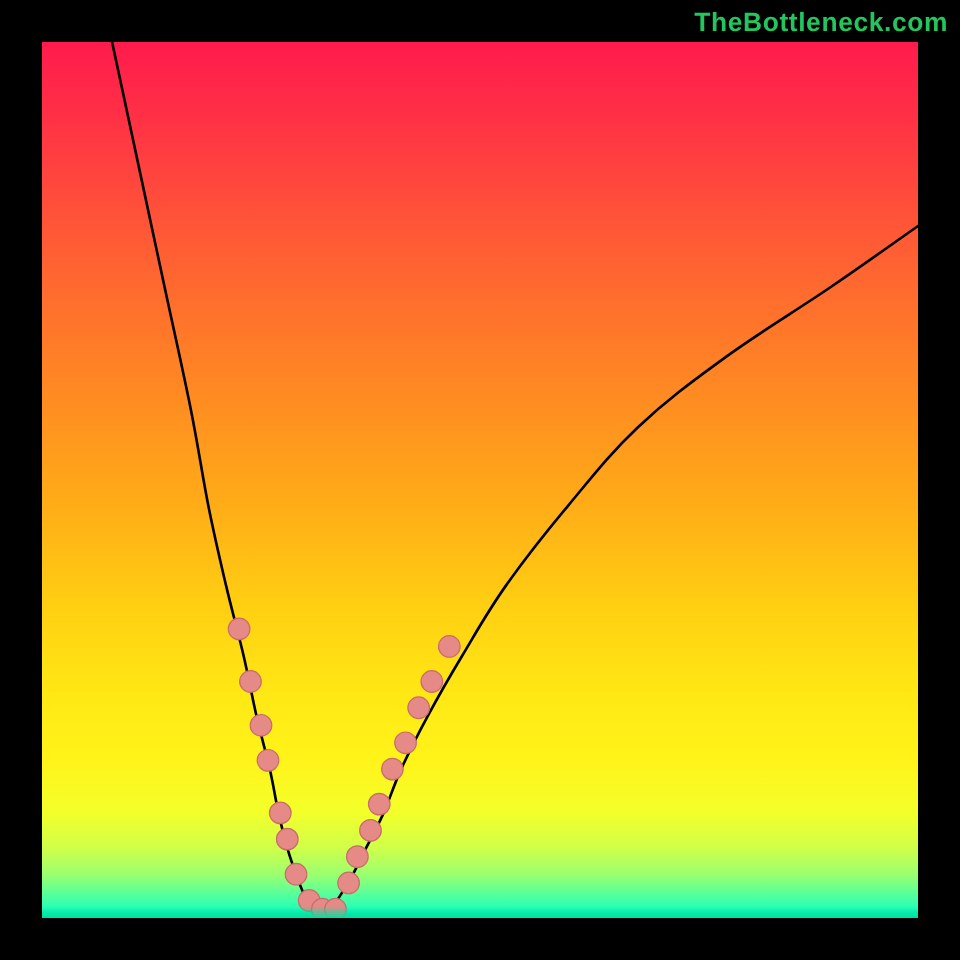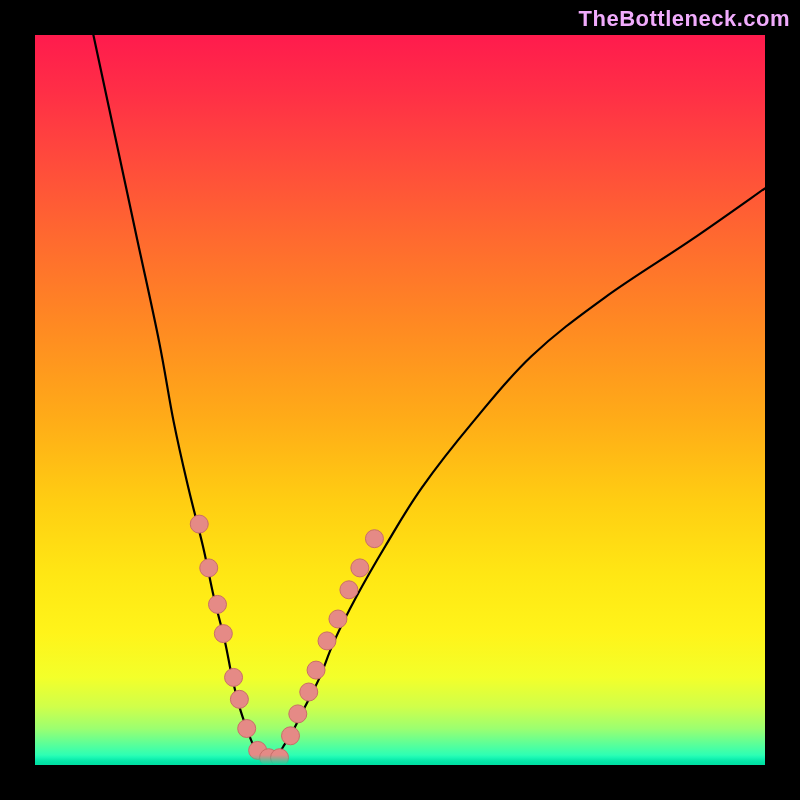--- a/index.html
+++ b/index.html
@@ -53,21 +53,21 @@
     left: 0;
     bottom: 0;
     width: 100%;
     height: 10px;
     background: linear-gradient(to bottom, rgba(0,232,168,0.0) 0%, #00e0a2 100%);
   }
   .watermark {
     position: absolute;
     top: 6px;
     right: 10px;
-    color: #f0abfc;
+    color: #22c55e;
     font-size: 22px;
     font-weight: 600;
     letter-spacing: 0.5px;
     user-select: none;
   }
 </style>
 </head>
 <body>
 
 <div class="frame">

